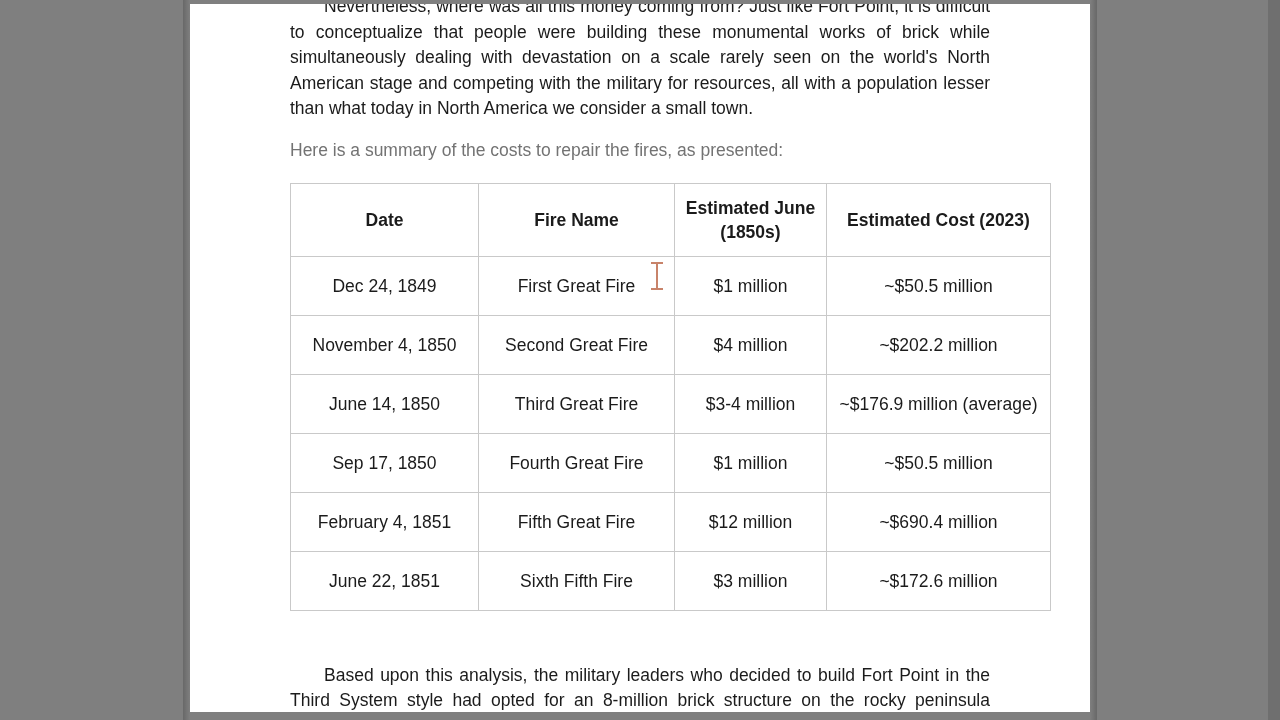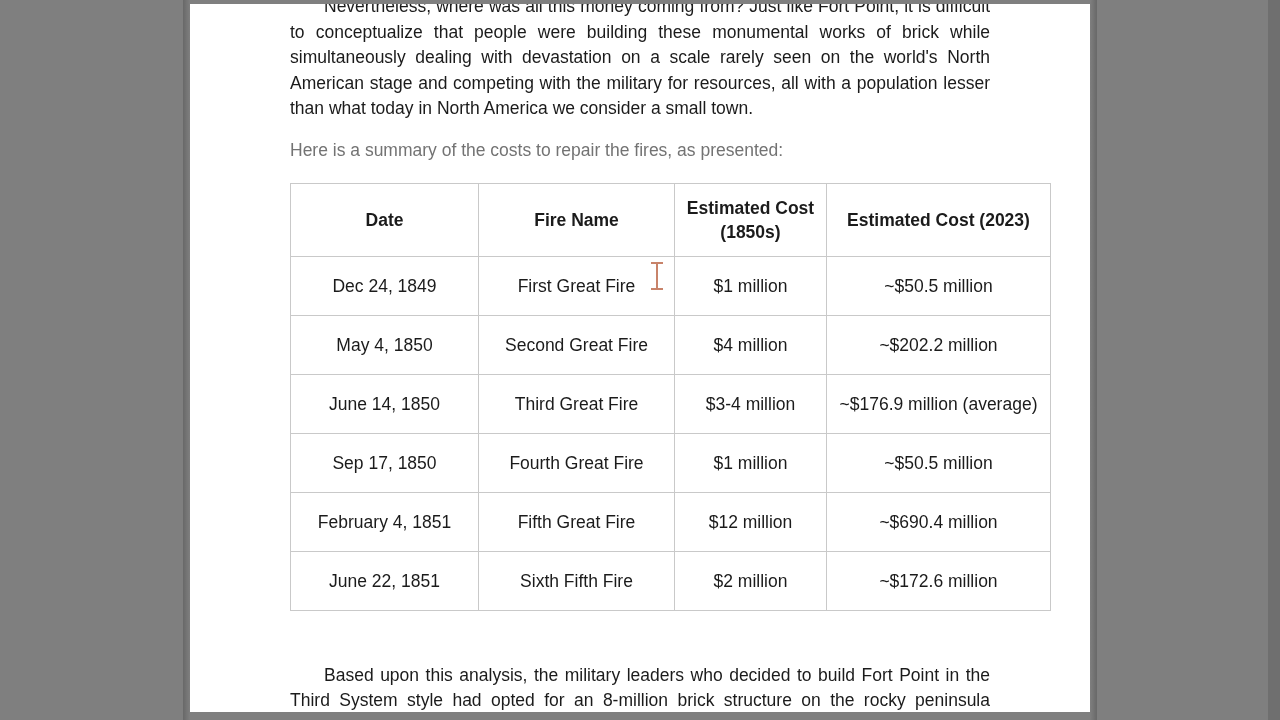--- a/index.html
+++ b/index.html
@@ -148,33 +148,33 @@
         <colgroup>
           <col class="col-date">
           <col class="col-name">
           <col class="col-cost1">
           <col class="col-cost2">
         </colgroup>
         <thead>
           <tr>
             <th>Date</th>
             <th>Fire Name</th>
-            <th>Estimated Cost (1850s)</th>
+            <th>Estimated June (1850s)</th>
             <th>Estimated Cost (2023)</th>
           </tr>
         </thead>
         <tbody>
           <tr>
             <td>Dec 24, 1849</td>
             <td>First Great Fire</td>
             <td>$1 million</td>
             <td>~$50.5 million</td>
           </tr>
           <tr>
-            <td>May 4, 1850</td>
+            <td>November 4, 1850</td>
             <td>Second Great Fire</td>
             <td>$4 million</td>
             <td>~$202.2 million</td>
           </tr>
           <tr>
             <td>June 14, 1850</td>
             <td>Third Great Fire</td>
             <td>$3-4 million</td>
             <td>~$176.9 million (average)</td>
           </tr>
@@ -186,21 +186,21 @@
           </tr>
           <tr>
             <td>February 4, 1851</td>
             <td>Fifth Great Fire</td>
             <td>$12 million</td>
             <td>~$690.4 million</td>
           </tr>
           <tr>
             <td>June 22, 1851</td>
             <td>Sixth Fifth Fire</td>
-            <td>$2 million</td>
+            <td>$3 million</td>
             <td>~$172.6 million</td>
           </tr>
         </tbody>
       </table>
 
       <div class="after-table"></div>
 
       <p class="para"><span class="indent"></span><span>Based upon this analysis, the military leaders who decided to build Fort Point in the Third System style had opted for an 8-million brick structure on the rocky peninsula breakwater at a time when all bricks were made by hand in an environment close to the aforementioned apocalypse. In all its infancy, the burgeoning city had just seen seven catastrophic events over a year and a half (six fires and a major</span></p>
 
     </div>

